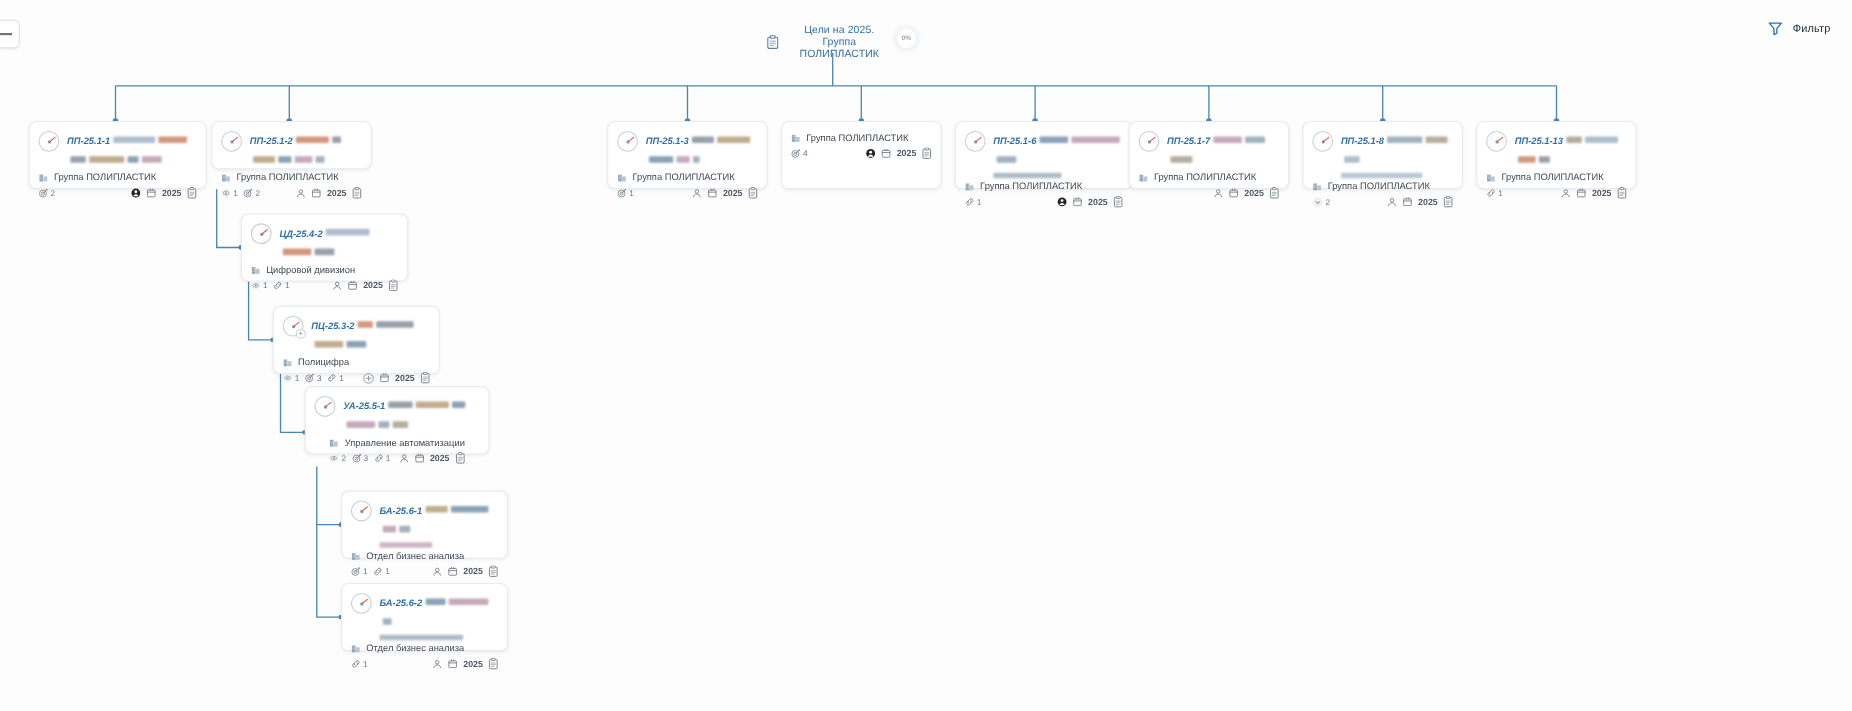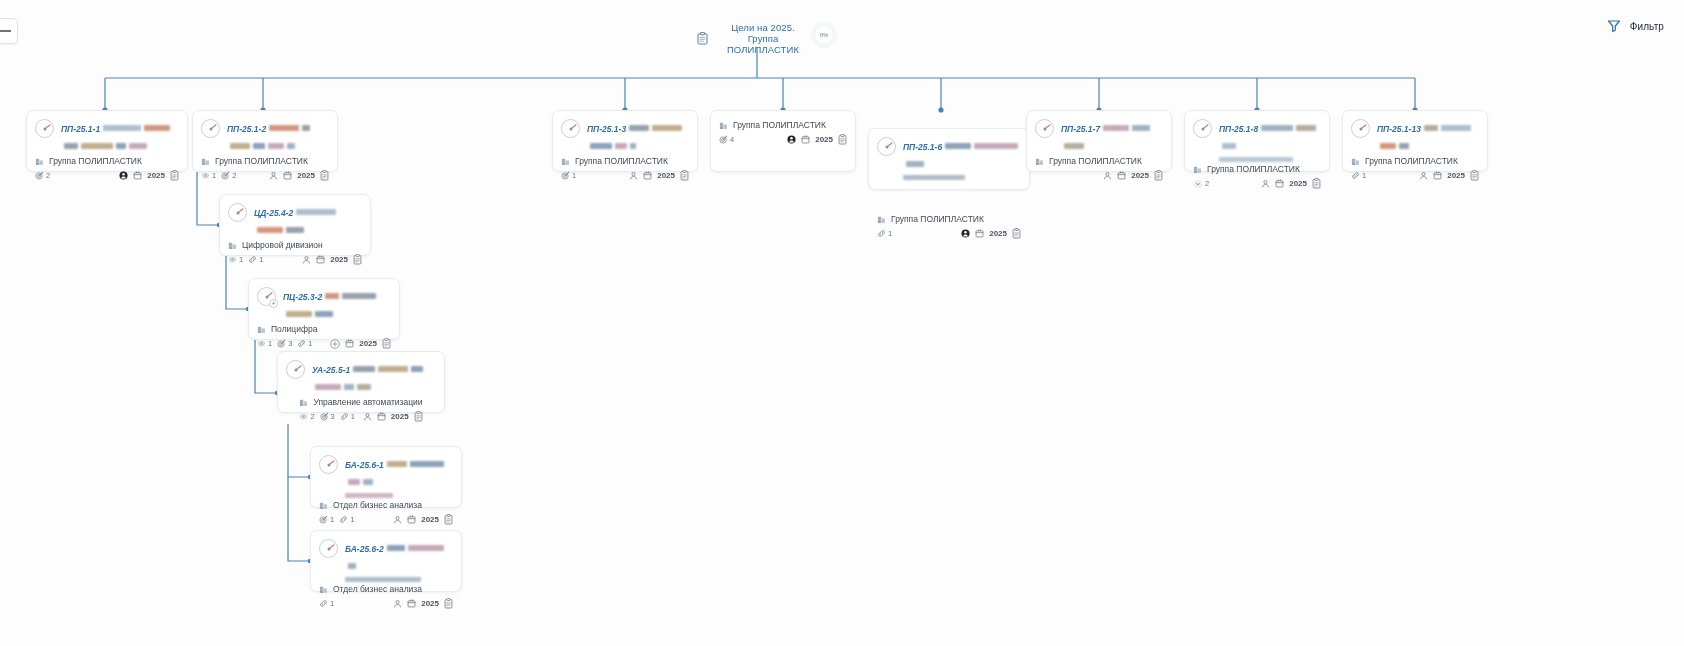--- a/index.html
+++ b/index.html
@@ -295,21 +295,21 @@
                     <rect x="1.2" y="1.6" width="7.6" height="9.4" rx="1" fill="#fff" stroke="#7b848e" stroke-width="1"></rect>
                     <rect x="3.1" y="0.4" width="3.8" height="2.2" rx=".6" fill="#fff" stroke="#7b848e" stroke-width="1"></rect>
                     <path d="M3 5.2h4M3 6.9h4M3 8.6h2.6" stroke="#9aa3ad" stroke-width=".9" stroke-linecap="round"></path>
                   </svg>
                 </span>
               </span>
             </div>
           </div>
         </div>
       </div>
-      <div class="card" style="left: 192px; top: 110px; width: 146px; height: 62px;">
+      <div class="card" style="left: 192px; top: 110px; width: 146px; height: 44px;">
         <div class="card-head">
           <div class="gauge"></div>
           <div class="title-wrap"><span class="card-id">ПП-25.1-2</span><span class="card-title"><span class="redact" style="width: 30px; background: rgb(194, 112, 79);"></span><span class="redact" style="width: 8px; background: rgb(111, 126, 140);"></span><span class="redact" style="width: 20px; background: rgb(168, 143, 98);"></span><span class="redact" style="width: 12px; background: rgb(95, 127, 157);"></span><span class="redact" style="width: 16px; background: rgb(176, 138, 160);"></span><span class="redact" style="width: 8px; background: rgb(126, 148, 168);"></span></span></div>
         </div>
         <div>
           <div class="card-org">
             <span>
               <svg class="ic" width="9" height="9" viewBox="0 0 12 12">
                 <rect x="1.2" y="2.4" width="4.4" height="8.2" fill="#8fa3b6"></rect>
                 <rect x="6" y="4.6" width="4.6" height="6" fill="#b9c6d2"></rect>
@@ -485,21 +485,21 @@
                     <rect x="1.2" y="1.6" width="7.6" height="9.4" rx="1" fill="#fff" stroke="#7b848e" stroke-width="1"></rect>
                     <rect x="3.1" y="0.4" width="3.8" height="2.2" rx=".6" fill="#fff" stroke="#7b848e" stroke-width="1"></rect>
                     <path d="M3 5.2h4M3 6.9h4M3 8.6h2.6" stroke="#9aa3ad" stroke-width=".9" stroke-linecap="round"></path>
                   </svg>
                 </span>
               </span>
             </div>
           </div>
         </div>
       </div>
-      <div class="card" style="left: 868px; top: 128px; width: 162px; height: 62px; gap: 32px;">
+      <div class="card" style="left: 868px; top: 110px; width: 162px; height: 62px;">
         <div class="card-head">
           <div class="gauge"></div>
           <div class="title-wrap"><span class="card-id">ПП-25.1-6</span><span class="card-title"><span class="redact" style="width: 26px; background: rgb(95, 127, 157);"></span><span class="redact" style="width: 44px; background: rgb(176, 138, 160);"></span><span class="redact" style="width: 18px; background: rgb(126, 148, 168);"></span></span><span class="redact-line" style="width: 62px; background: rgb(126, 148, 168);"></span></div>
         </div>
         <div>
           <div class="card-org">
             <span>
               <svg class="ic" width="9" height="9" viewBox="0 0 12 12">
                 <rect x="1.2" y="2.4" width="4.4" height="8.2" fill="#8fa3b6"></rect>
                 <rect x="6" y="4.6" width="4.6" height="6" fill="#b9c6d2"></rect>

